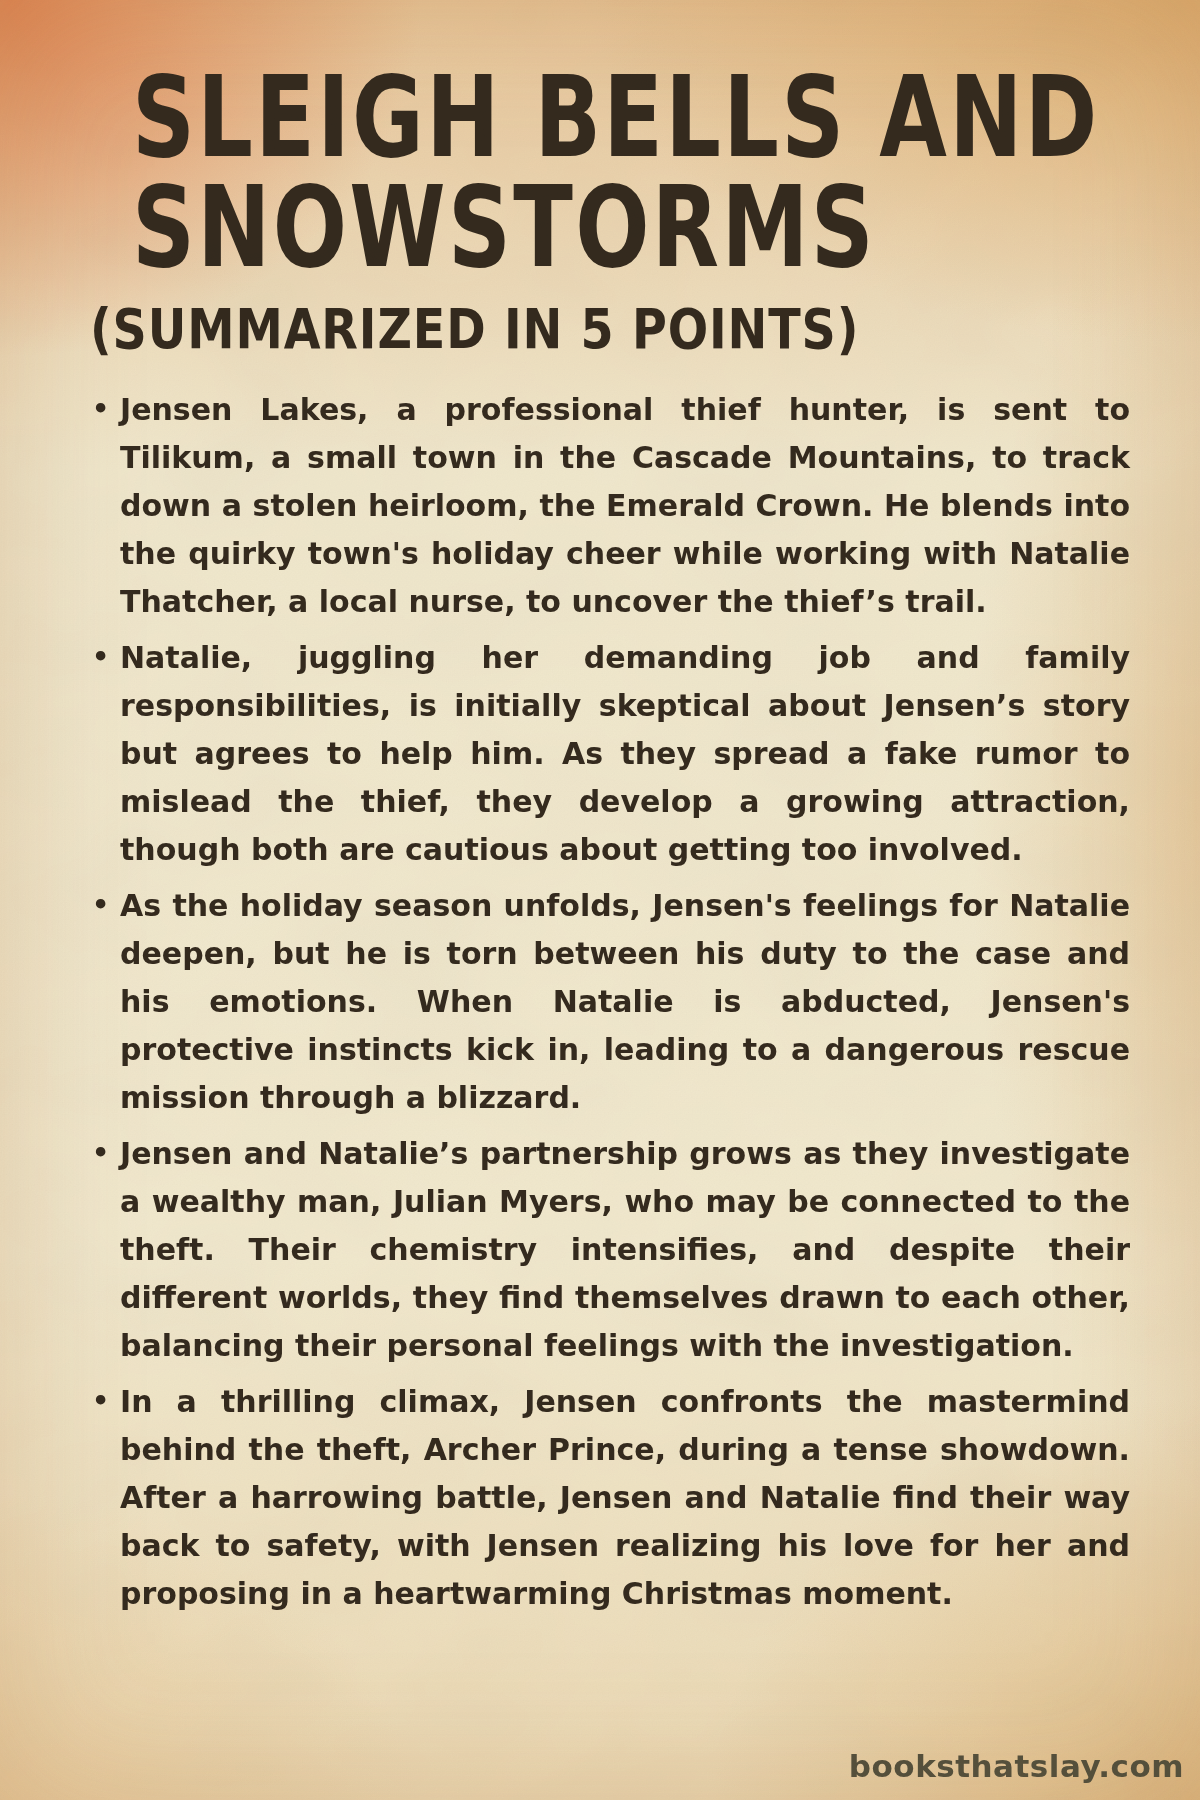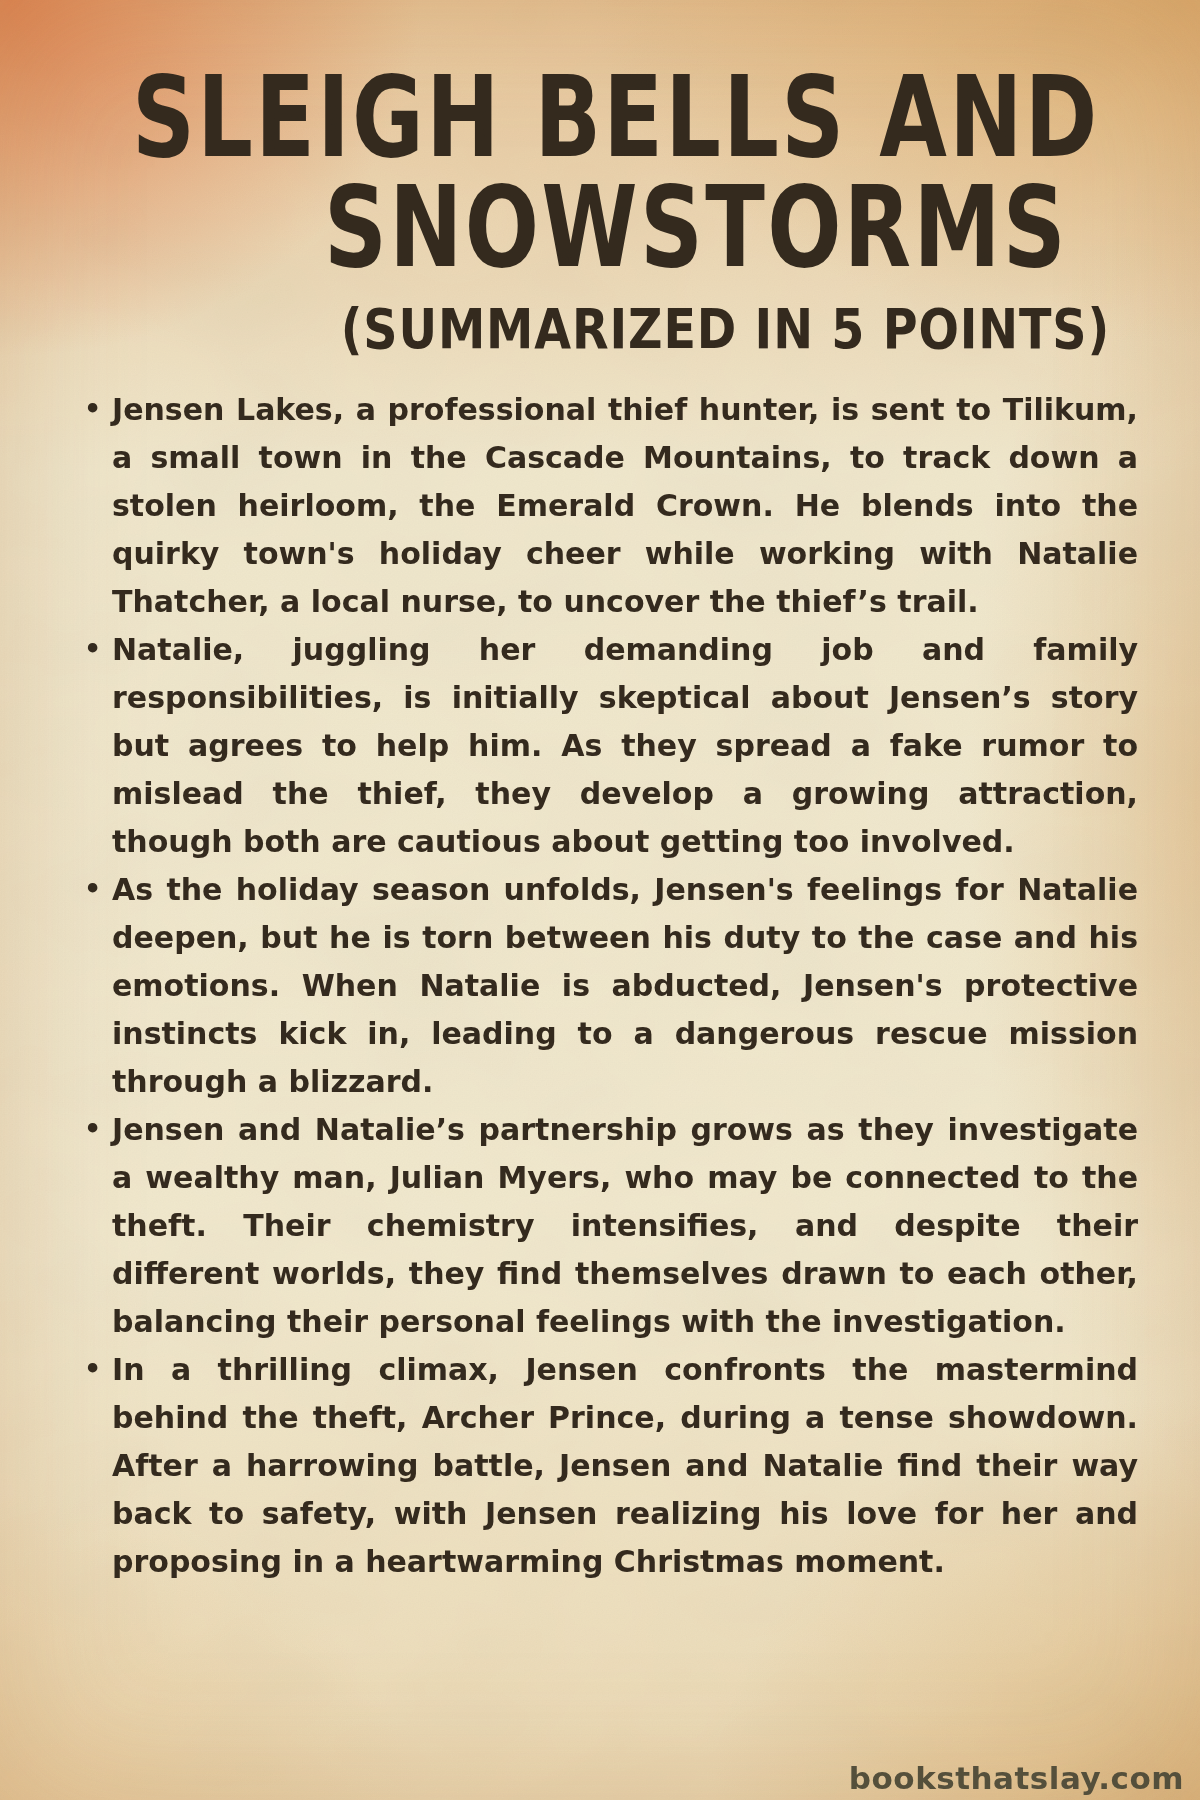--- a/index.html
+++ b/index.html
@@ -29,21 +29,21 @@
   }
   .grain {
     position: absolute;
     inset: 0;
     pointer-events: none;
     mix-blend-mode: multiply;
   }
   .header {
     position: relative;
     padding-top: 62px;
-    text-align: right;
+    text-align: left;
   }
   .title {
     margin: 0;
     font-weight: 800;
   }
   .tline {
     display: block;
     font-size: 112px;
     line-height: 110px;
     letter-spacing: 3px;
@@ -65,33 +65,33 @@
     margin: 26px 0 0 0;
     padding: 0 62px 0 112px;
     list-style: none;
     text-align: justify;
     font-size: 30px;
     line-height: 48px;
     font-weight: 700;
   }
   .point {
     position: relative;
-    margin: 0;
+    margin: 8px;
   }
   .point::before {
     content: "\2022";
     position: absolute;
     left: -28px;
     top: -1px;
     font-size: 0.9em;
   }
   .watermark {
     position: absolute;
     right: 16px;
-    bottom: 4px;
+    bottom: 16px;
     font-size: 31px;
     font-weight: 700;
     letter-spacing: 0.5px;
     color: #55503c;
   }
 </style>
 </head>
 <body>
 
 <div class="page">

